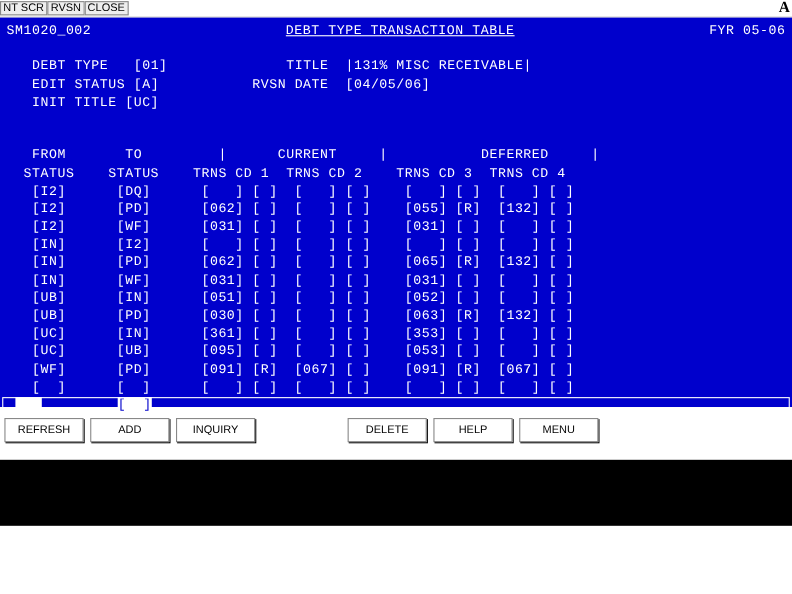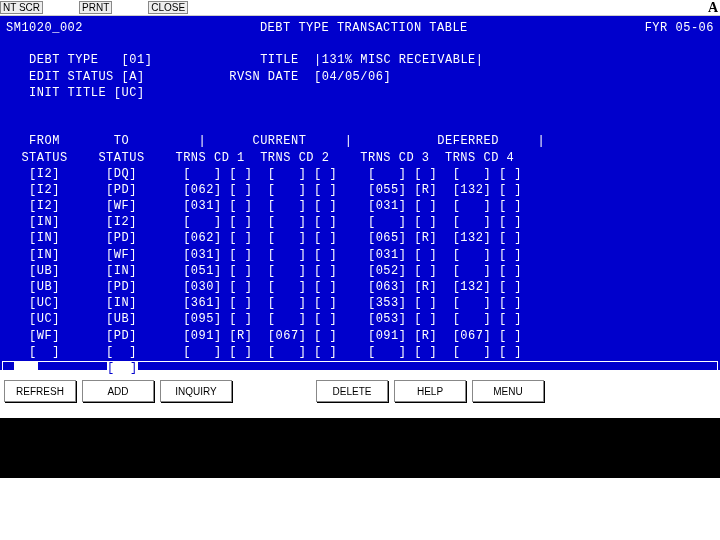--- a/index.html
+++ b/index.html
@@ -1,37 +1,37 @@
 <!DOCTYPE html>
 <html><head>
 <meta charset="utf-8">
 <style>
-  * { margin:0; padding:0; box-sizing:border-box;gap:36px; }
+  * { margin:0; padding:0; box-sizing:border-box; }
   body { background:#fff; font-family:"Courier New",monospace; width:720px; height:540px; overflow:hidden; }
   .topbar { height:16px; background:#fff; font-size:10px; font-family:sans-serif; display:flex; align-items:center; border-bottom:1px solid #ccc; }
   .topbar span { border:1px solid #888; padding:0 2px; margin-right:0; background:#eee; }
   .topA { position:absolute; right:2px; top:0; font-size:14px; font-weight:bold; font-family:serif; }
   .term { background:#0000cc; color:#fff; font-size:12px; line-height:1.35; padding:4px 6px 4px 6px; height:354px; position:relative; letter-spacing:0.5px; }
   .term .row { white-space:pre; }
-  .u { }
+  .u { text-decoration:underline; }
   .hl { background:#fff; color:#0000cc; }
   .selrow { border:1px solid #fff; position:absolute; left:2px; right:2px; height:17px; top:345px; }
   .cursor { background:#fff; display:inline-block; width:24px; height:14px; vertical-align:middle;}
   .bottombar { background:#fff; height:48px; display:flex; gap:6px; padding:10px 4px; font-size:10px; font-family:sans-serif; }
   .bottombar button { width:72px; height:22px; background:#fff; border:1px solid #888; box-shadow:1px 1px 0 #000; font-size:10px; }
   .spacer { width:72px; }
   .black { background:#000; height:60px; }
   .hdr1 { display:flex; justify-content:space-between; }
 </style>
 </head>
 <body>
 
 <div class="topbar">
   <span>NT SCR</span>
-  <span>PRNT</span>
+  <span>RVSN</span>
   <span>CLOSE</span>
   <div class="topA">A</div>
 </div>
 
 <div class="term">
   <div class="row hdr1">
     <span>SM1020_002</span>
     <span class="u">DEBT TYPE TRANSACTION TABLE</span>
     <span>FYR 05-06</span>
   </div>

